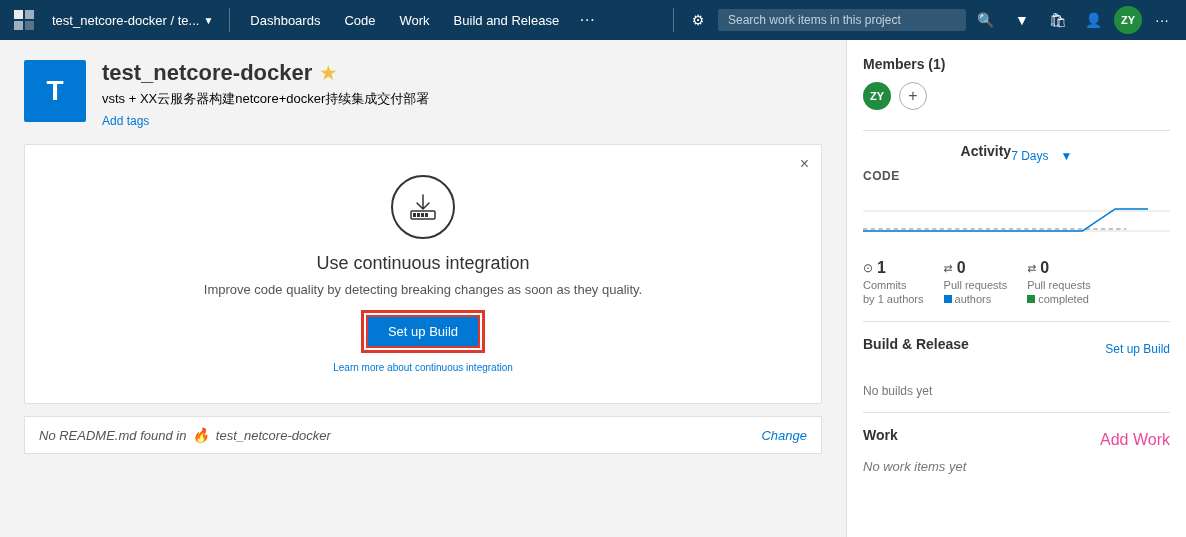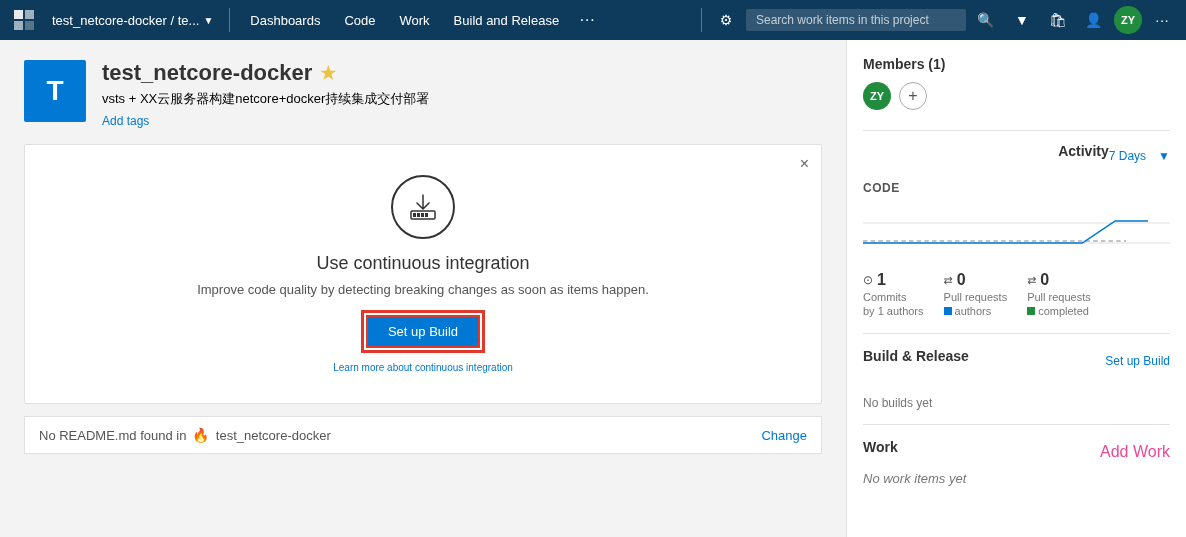--- a/index.html
+++ b/index.html
@@ -53,21 +53,21 @@
     .topnav-right {
       display: flex; align-items: center; gap: 4px;
       margin-left: auto;
     }
     .search-box {
       background: rgba(255,255,255,0.15);
       border: none;
       border-radius: 2px;
       color: #fff;
       padding: 4px 10px;
-      width: 220px;
+      width: 248px;
       font-size: 12px;
       outline: none;
     }
     .search-box::placeholder { color: rgba(255,255,255,0.7); }
     .icon-btn {
       width: 32px; height: 32px;
       display: flex; align-items: center; justify-content: center;
       cursor: pointer;
       border-radius: 2px;
       color: #fff;
@@ -190,20 +190,21 @@
     
     .readme-bar {
       background: #fff;
       border: 1px solid #e0e0e0;
       padding: 10px 14px;
       display: flex;
       align-items: center;
       justify-content: space-between;
       font-size: 13px;
       color: #555;
+      font-style: italic;
     }
     .readme-left { display: flex; align-items: center; gap: 6px; }
     .fire-icon { color: #e05c00; font-size: 14px; }
     .change-link { color: #0078d4; cursor: pointer; }
 
     
     .right-panel {
       width: 340px;
       background: #fff;
       border-left: 1px solid #e0e0e0;
@@ -233,22 +234,22 @@
       border: 1px solid #aaa;
       display: flex; align-items: center; justify-content: center;
       cursor: pointer;
       color: #555;
       font-size: 16px;
     }
 
     .section-divider { border: none; border-top: 1px solid #e0e0e0; margin: 12px 0; }
 
     .activity-header {
-      display: flex; align-items: center; justify-content: flex-end;
-      margin-bottom: 12px;
+      display: flex; align-items: center; justify-content: center;
+      margin-bottom: 0;
     }
     .activity-filter {
       display: flex; align-items: center; gap: 12px;
       cursor: pointer;
       color: #0078d4;
       font-size: 12px;
     }
 
     .subsection-title {
       font-size: 12px;
@@ -361,21 +362,21 @@
         <svg width="32" height="32" viewBox="0 0 32 32" fill="none">
           <rect x="4" y="20" width="24" height="8" rx="1" fill="none" stroke="#333" stroke-width="1.5"></rect>
           <rect x="6" y="22" width="3" height="4" fill="#333"></rect>
           <rect x="10" y="22" width="3" height="4" fill="#333"></rect>
           <rect x="14" y="22" width="3" height="4" fill="#333"></rect>
           <rect x="18" y="22" width="3" height="4" fill="#333"></rect>
           <path d="M16 4 L16 18 M16 18 L10 12 M16 18 L22 12" stroke="#333" stroke-width="1.5" stroke-linecap="round"></path>
         </svg>
       </div>
       <div class="ci-title">Use continuous integration</div>
-      <div class="ci-desc">Improve code quality by detecting breaking changes as soon as items happen.</div>
+      <div class="ci-desc">Improve code quality by detecting breaking changes as soon as they quality.</div>
       <button class="ci-setup-btn">Set up Build</button>
       <a class="ci-learn-link">Learn more about continuous integration</a>
     </div>
 
     <div class="readme-bar">
       <div class="readme-left">
         <span>No README.md found in</span>
         <span class="fire-icon">🔥</span>
         <span>test_netcore-docker</span>
       </div>

